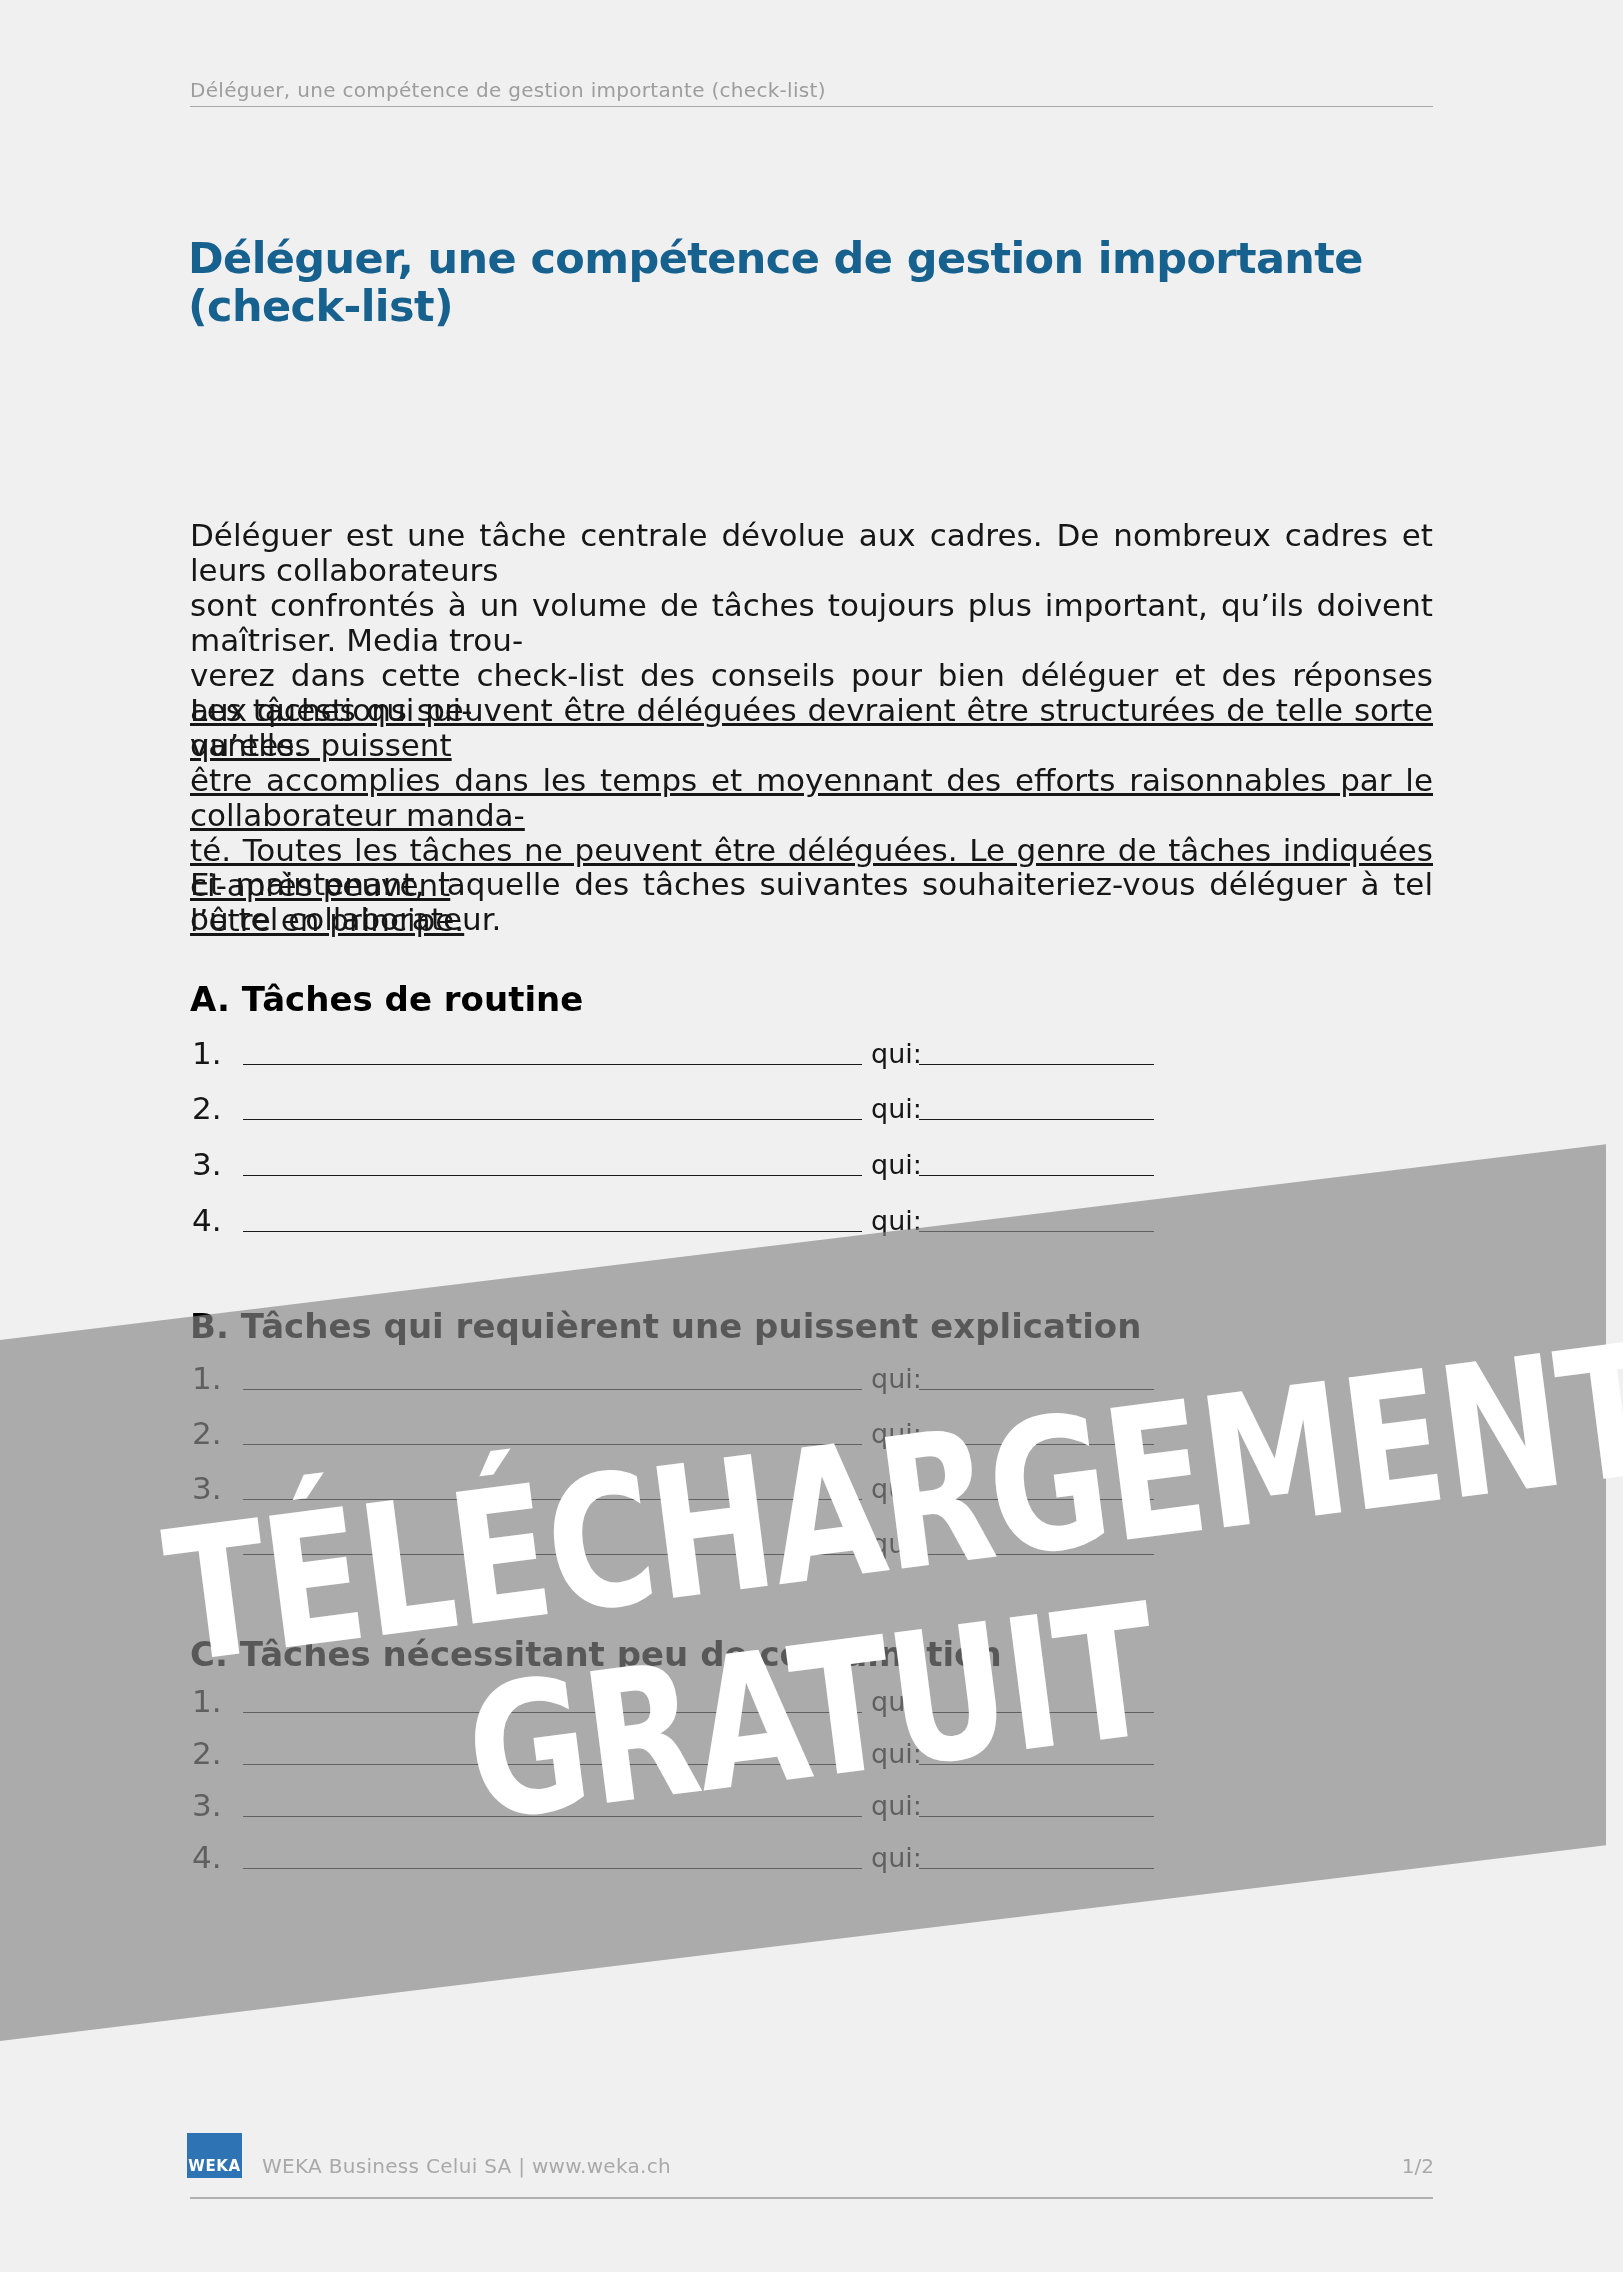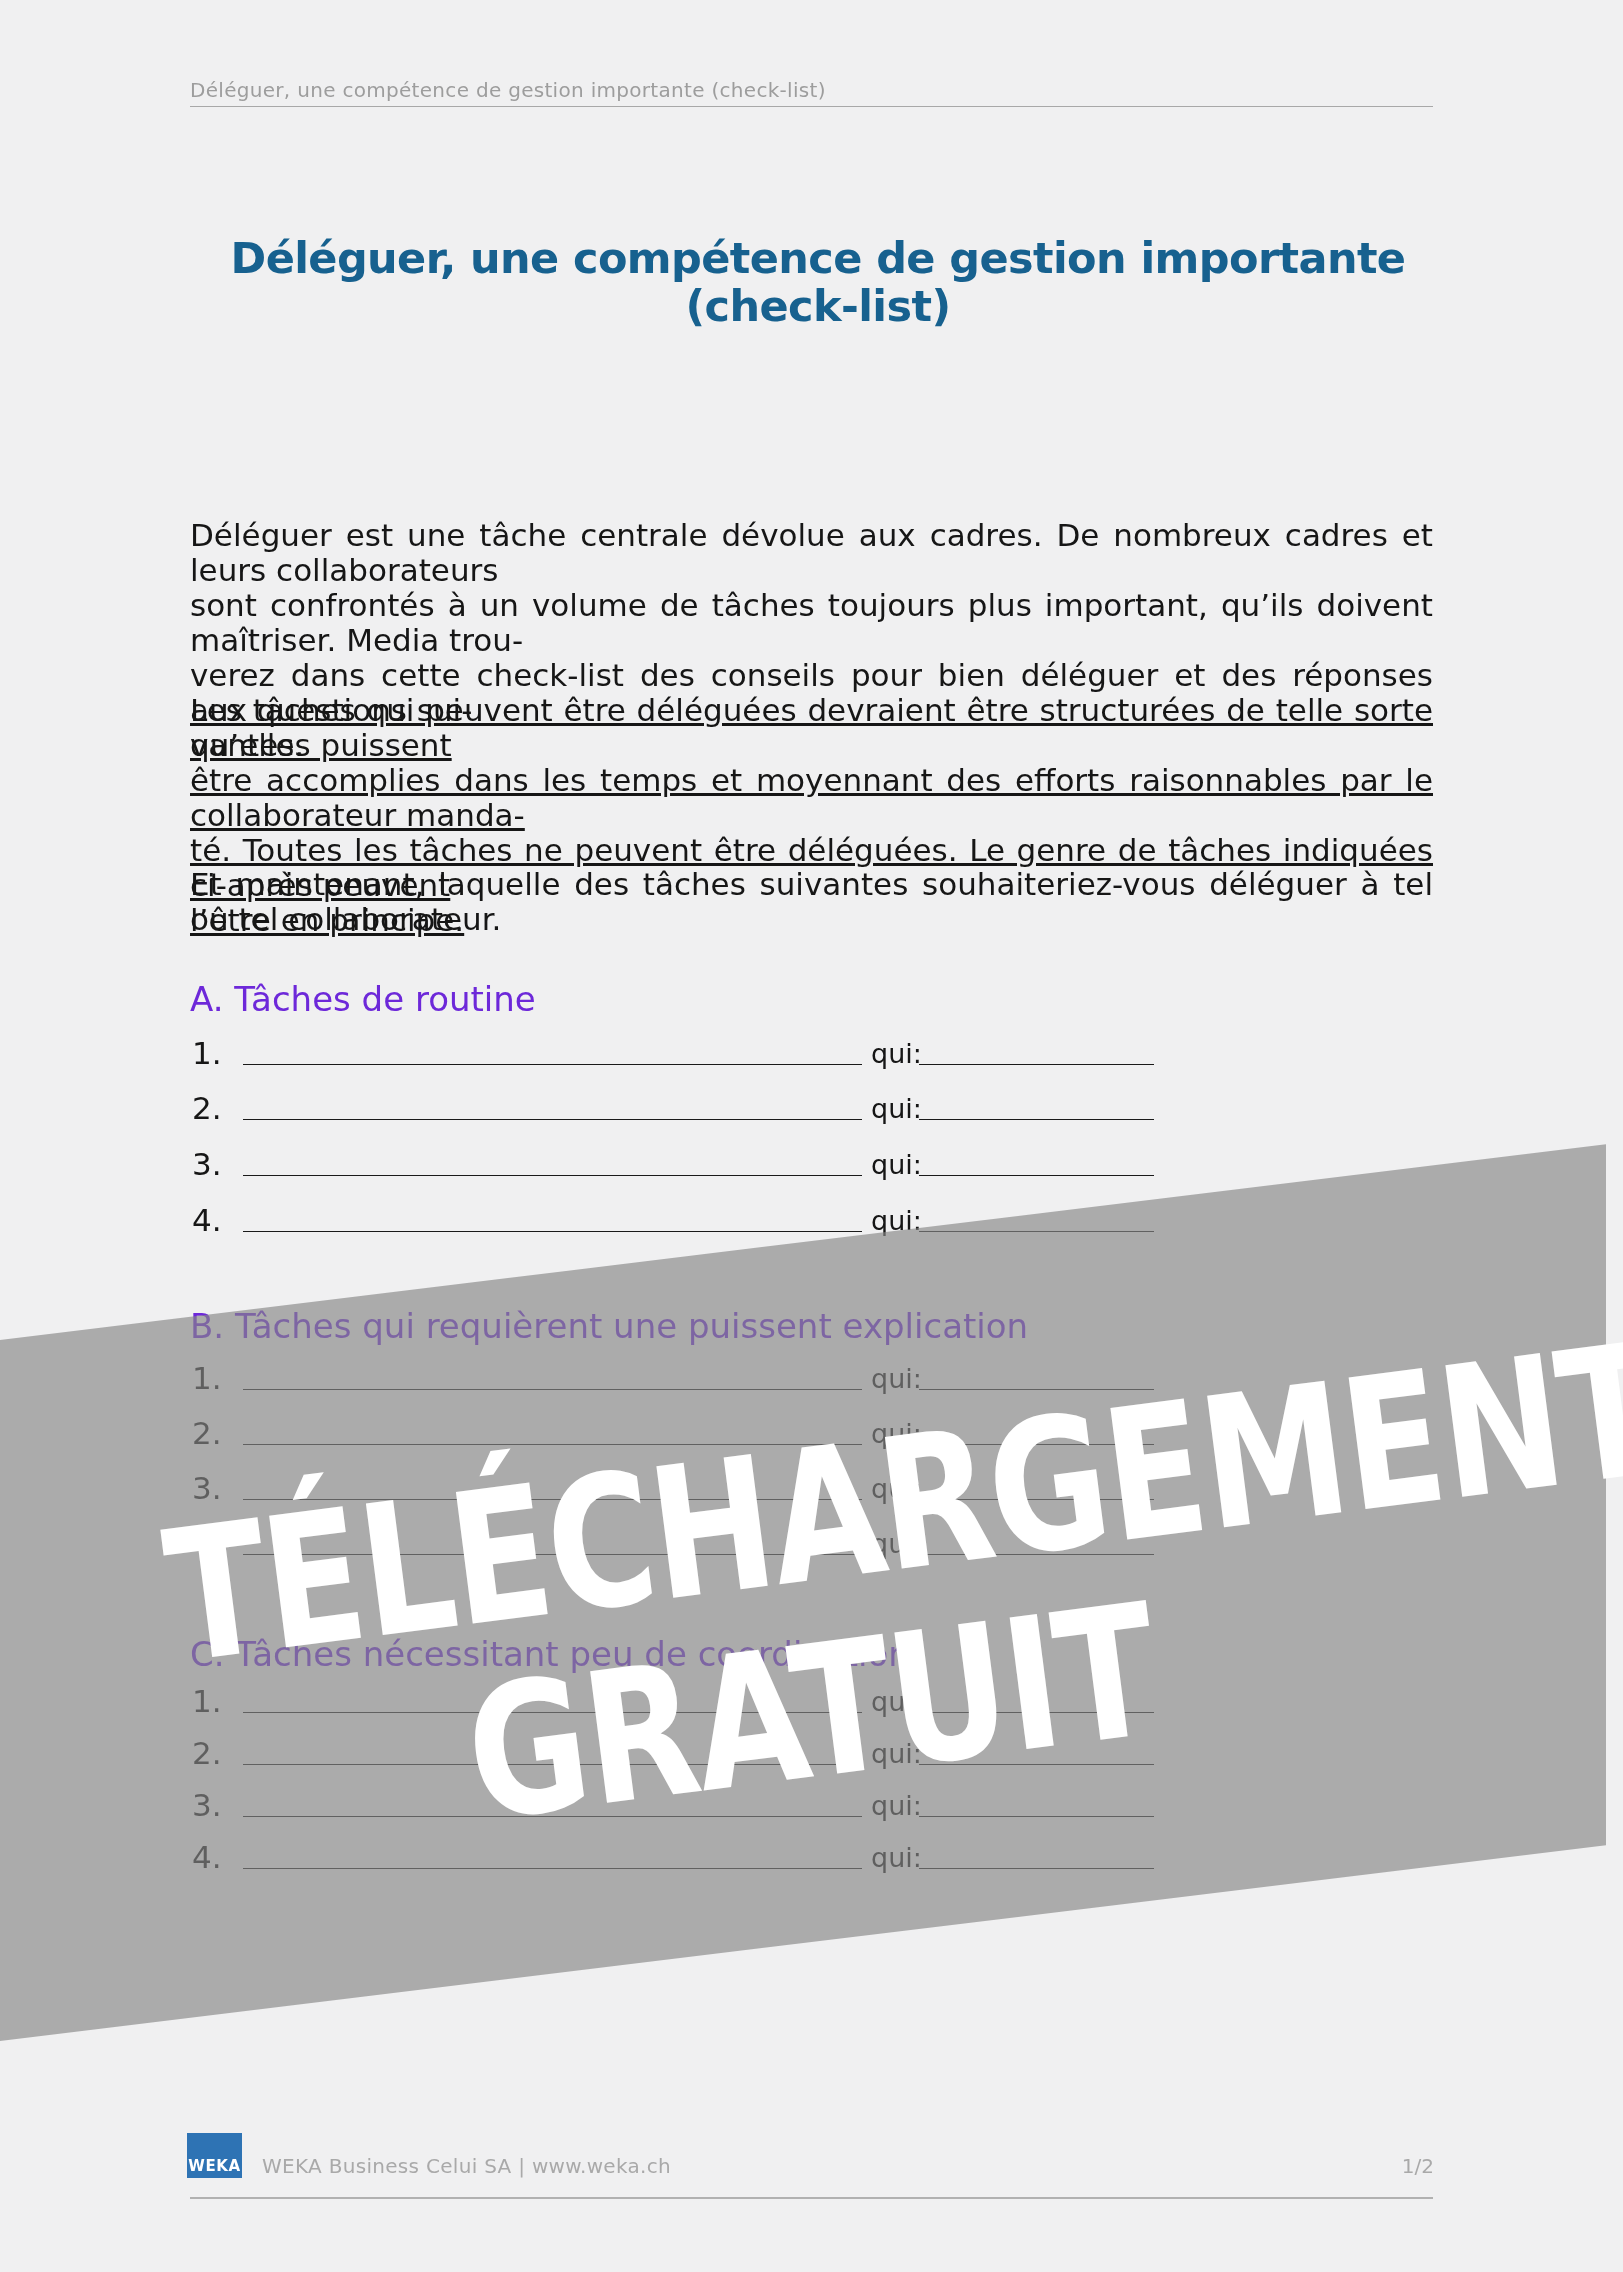--- a/index.html
+++ b/index.html
@@ -4,30 +4,30 @@
 <style>
   html,body{margin:0;padding:0;background:#f0f0f1;}
   #page{position:relative;width:1623px;height:2273px;background:#f0f0f1;
         font-family:"DejaVu Sans","Liberation Sans",sans-serif;overflow:hidden;color:#161616;}
   .abs{position:absolute;}
   
   .hdr{left:190px;top:78px;font-size:20px;color:#9d9d9d;letter-spacing:0.3px;}
   .hdr-rule{left:190px;top:106px;width:1243px;height:0;border-top:1.9px solid #a8a8a8;}
   
   .title{left:188px;top:234px;width:1260px;margin:0;font-size:43px;line-height:48px;
-         font-weight:bold;color:#17618f;white-space:pre-line;letter-spacing:-0.6px;text-align:center;}
+         font-weight:bold;color:#17618f;white-space:pre-line;letter-spacing:-0.6px;}
   
   .body{left:190px;width:1243px;margin:0;font-size:31px;line-height:35px;color:#161616;
         text-align:justify;white-space:pre-line;}
   .p-quote{top:374px;}
   .p-intro{top:518px;}
   .p-structure{top:693px;text-decoration:underline;}
   .p-prompt{top:867px;}
   
-  .sec-head{left:190px;font-size:34px;font-weight:normal;color:#6d28d9;white-space:nowrap;}
+  .sec-head{left:190px;font-size:34px;font-weight:bold;color:#000000;white-space:nowrap;}
   .num{left:192px;font-size:31px;line-height:31px;color:#161616;}
   .qui{left:871px;font-size:27px;line-height:31px;color:#161616;}
   .fline{height:0;border-bottom:1.9px solid #1a1a1a;}
   .fline-task{left:243px;width:619px;}
   .fline-who{left:919px;width:235px;}
   
   .band{left:0;top:1340px;width:1606px;height:701px;background:rgba(134,134,134,0.655);
         transform:skewY(-6.95deg);transform-origin:0 0;z-index:5;pointer-events:none;}
   .wm{left:19.5px;top:1422px;width:1558px;height:390px;z-index:6;pointer-events:none;
       font-size:182px;line-height:195px;font-weight:bold;color:#ffffff;text-align:center;

